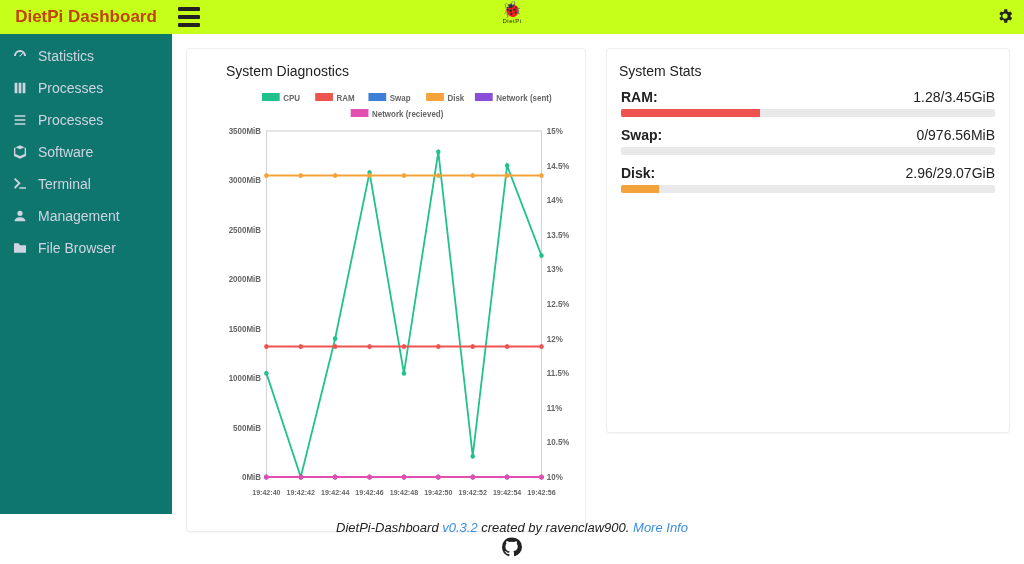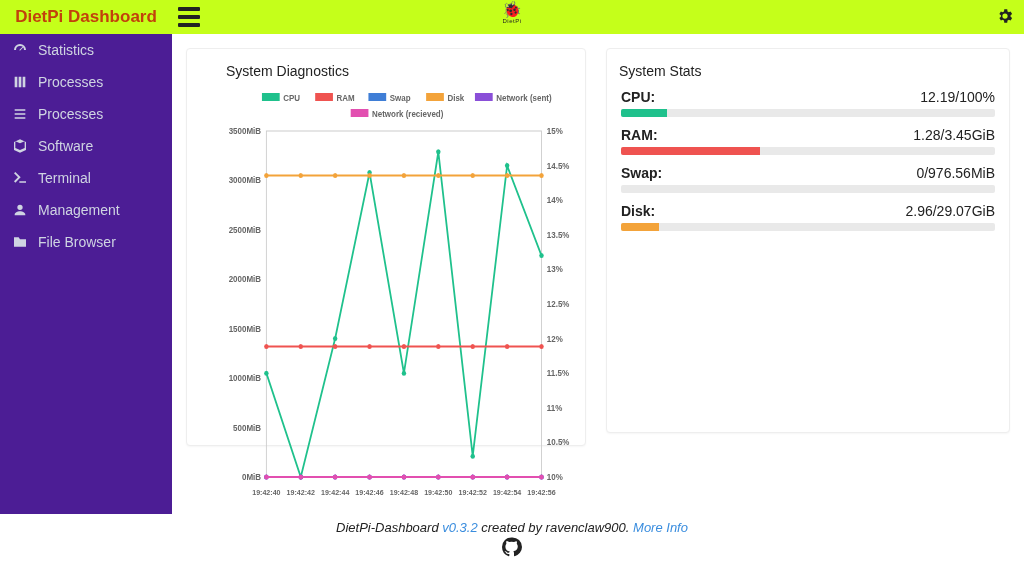--- a/index.html
+++ b/index.html
@@ -8,29 +8,29 @@
 .topbar { height: 34px; background: #c5ff1a; display: flex; align-items: center; position: relative; }
 .brand { width: 172px; text-align: center; font-weight: 600; font-size: 17px; color: #c2410c; }
 .burger { margin-left: 6px; display: flex; flex-direction: column; gap: 4px; cursor: pointer; }
 .burger span { display: block; width: 22px; height: 4px; background: #222; border-radius: 1px; }
 .logo { position: absolute; left: 50%; transform: translateX(-50%); top: 2px; text-align: center; color: #222; }
 .logo .ant { font-size: 16px; line-height: 16px; }
 .logo .txt { font-size: 6px; letter-spacing: .5px; }
 .gear { position: absolute; right: 10px; top: 7px; cursor: pointer; }
 
 .main { display: flex; height: 480px; }
-.sidebar { width: 172px; background: #4c1d95; color: #cfd4e2; }
+.sidebar { width: 172px; background: #0f766e; color: #cfd4e2; padding-top: 6px; }
 .nav-item { display: flex; align-items: center; gap: 10px; padding: 8px 12px; font-size: 14px; cursor: pointer; }
 .nav-item svg { width: 16px; height: 16px; fill: #cfd4e2; }
 .content { flex: 1; background: #fff; padding: 14px 14px 0 14px; display: flex; gap: 20px; }
 
 .panel { background: #fff; border: 1px solid #eee; border-radius: 4px; box-shadow: 0 1px 2px rgba(0,0,0,.04); padding: 8px 8px 12px 8px; }
 .panel h3 { font-size: 14px; font-weight: 500; margin: 6px 4px 6px 4px; }
 
-.p-left { width: 400px; height: 398px; padding-left: 35px; }
+.p-left { width: 400px; height: 484px; padding-left: 35px; }
 .p-right { flex: 1; height: 385px; }
 
 .chart-wrap { position: relative; height: 416px; font-weight: bold; }
 svg.chart { width: 100%; height: 100%; }
 
 .stat-row { padding: 4px 6px 6px 6px; }
 .stat-top { display: flex; justify-content: space-between; font-size: 14px; margin-bottom: 4px; }
 .bar-bg { height: 8px; background: #e9e9e9; border-radius: 2px; overflow: hidden; }
 .bar-fill { height: 100%; }
 
@@ -214,29 +214,20 @@
             <circle cx="360" cy="392" r="2.5" fill="#e24fb0"></circle>
           </svg>
       </div>
     </div>
 
     <div class="panel p-right">
       <h3>System Stats</h3>
       <div id="stats-body">
           <div class="stat-row">
             <div class="stat-top">
-              <strong>CPU:</strong>
-              <span>12.19/100%</span>
-            </div>
-            <div class="bar-bg">
-              <div class="bar-fill" style="width:12.19%;background:#1fc18c"></div>
-            </div>
-          </div>
-          <div class="stat-row">
-            <div class="stat-top">
               <strong>RAM:</strong>
               <span>1.28/3.45GiB</span>
             </div>
             <div class="bar-bg">
               <div class="bar-fill" style="width:37.1%;background:#ef5350"></div>
             </div>
           </div>
           <div class="stat-row">
             <div class="stat-top">
               <strong>Swap:</strong>

